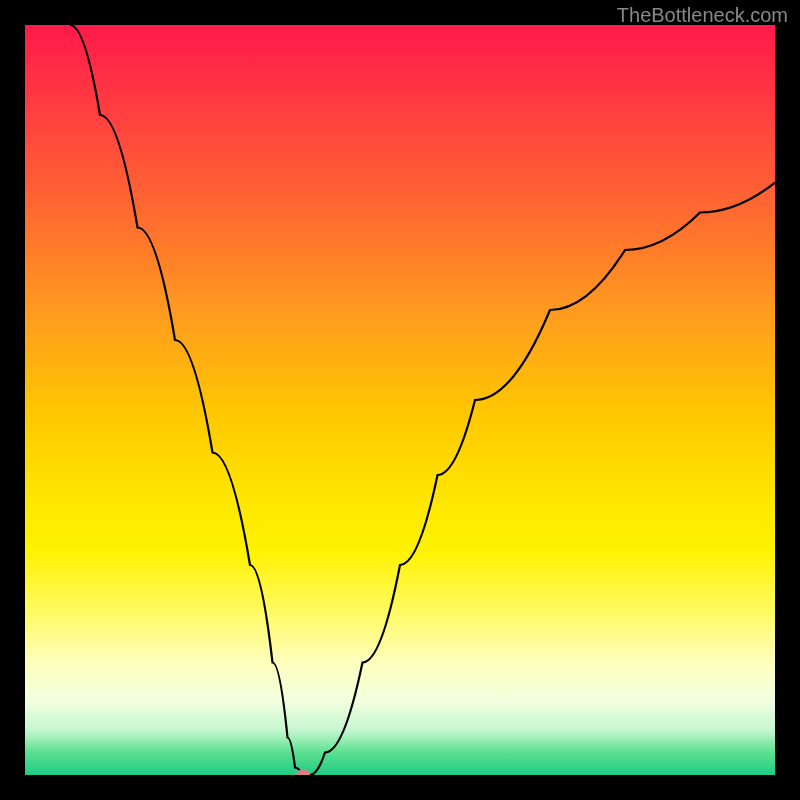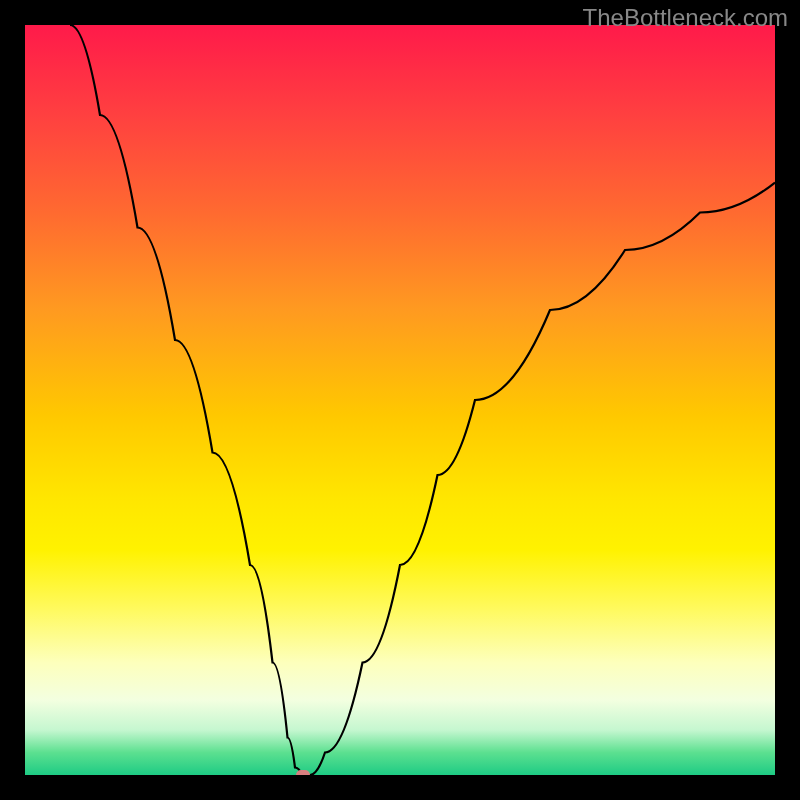--- a/index.html
+++ b/index.html
@@ -9,21 +9,21 @@
     height: 800px;
     background: #000;
     position: relative;
     font-family: Arial, sans-serif;
   }
   .watermark {
     position: absolute;
     top: 4px;
     right: 12px;
     color: #888;
-    font-size: 24px;
+    font-size: 20px;
     z-index: 10;
   }
   .plot-area {
     position: absolute;
     left: 25px;
     top: 25px;
     width: 750px;
     height: 750px;
     overflow: hidden;
   }

